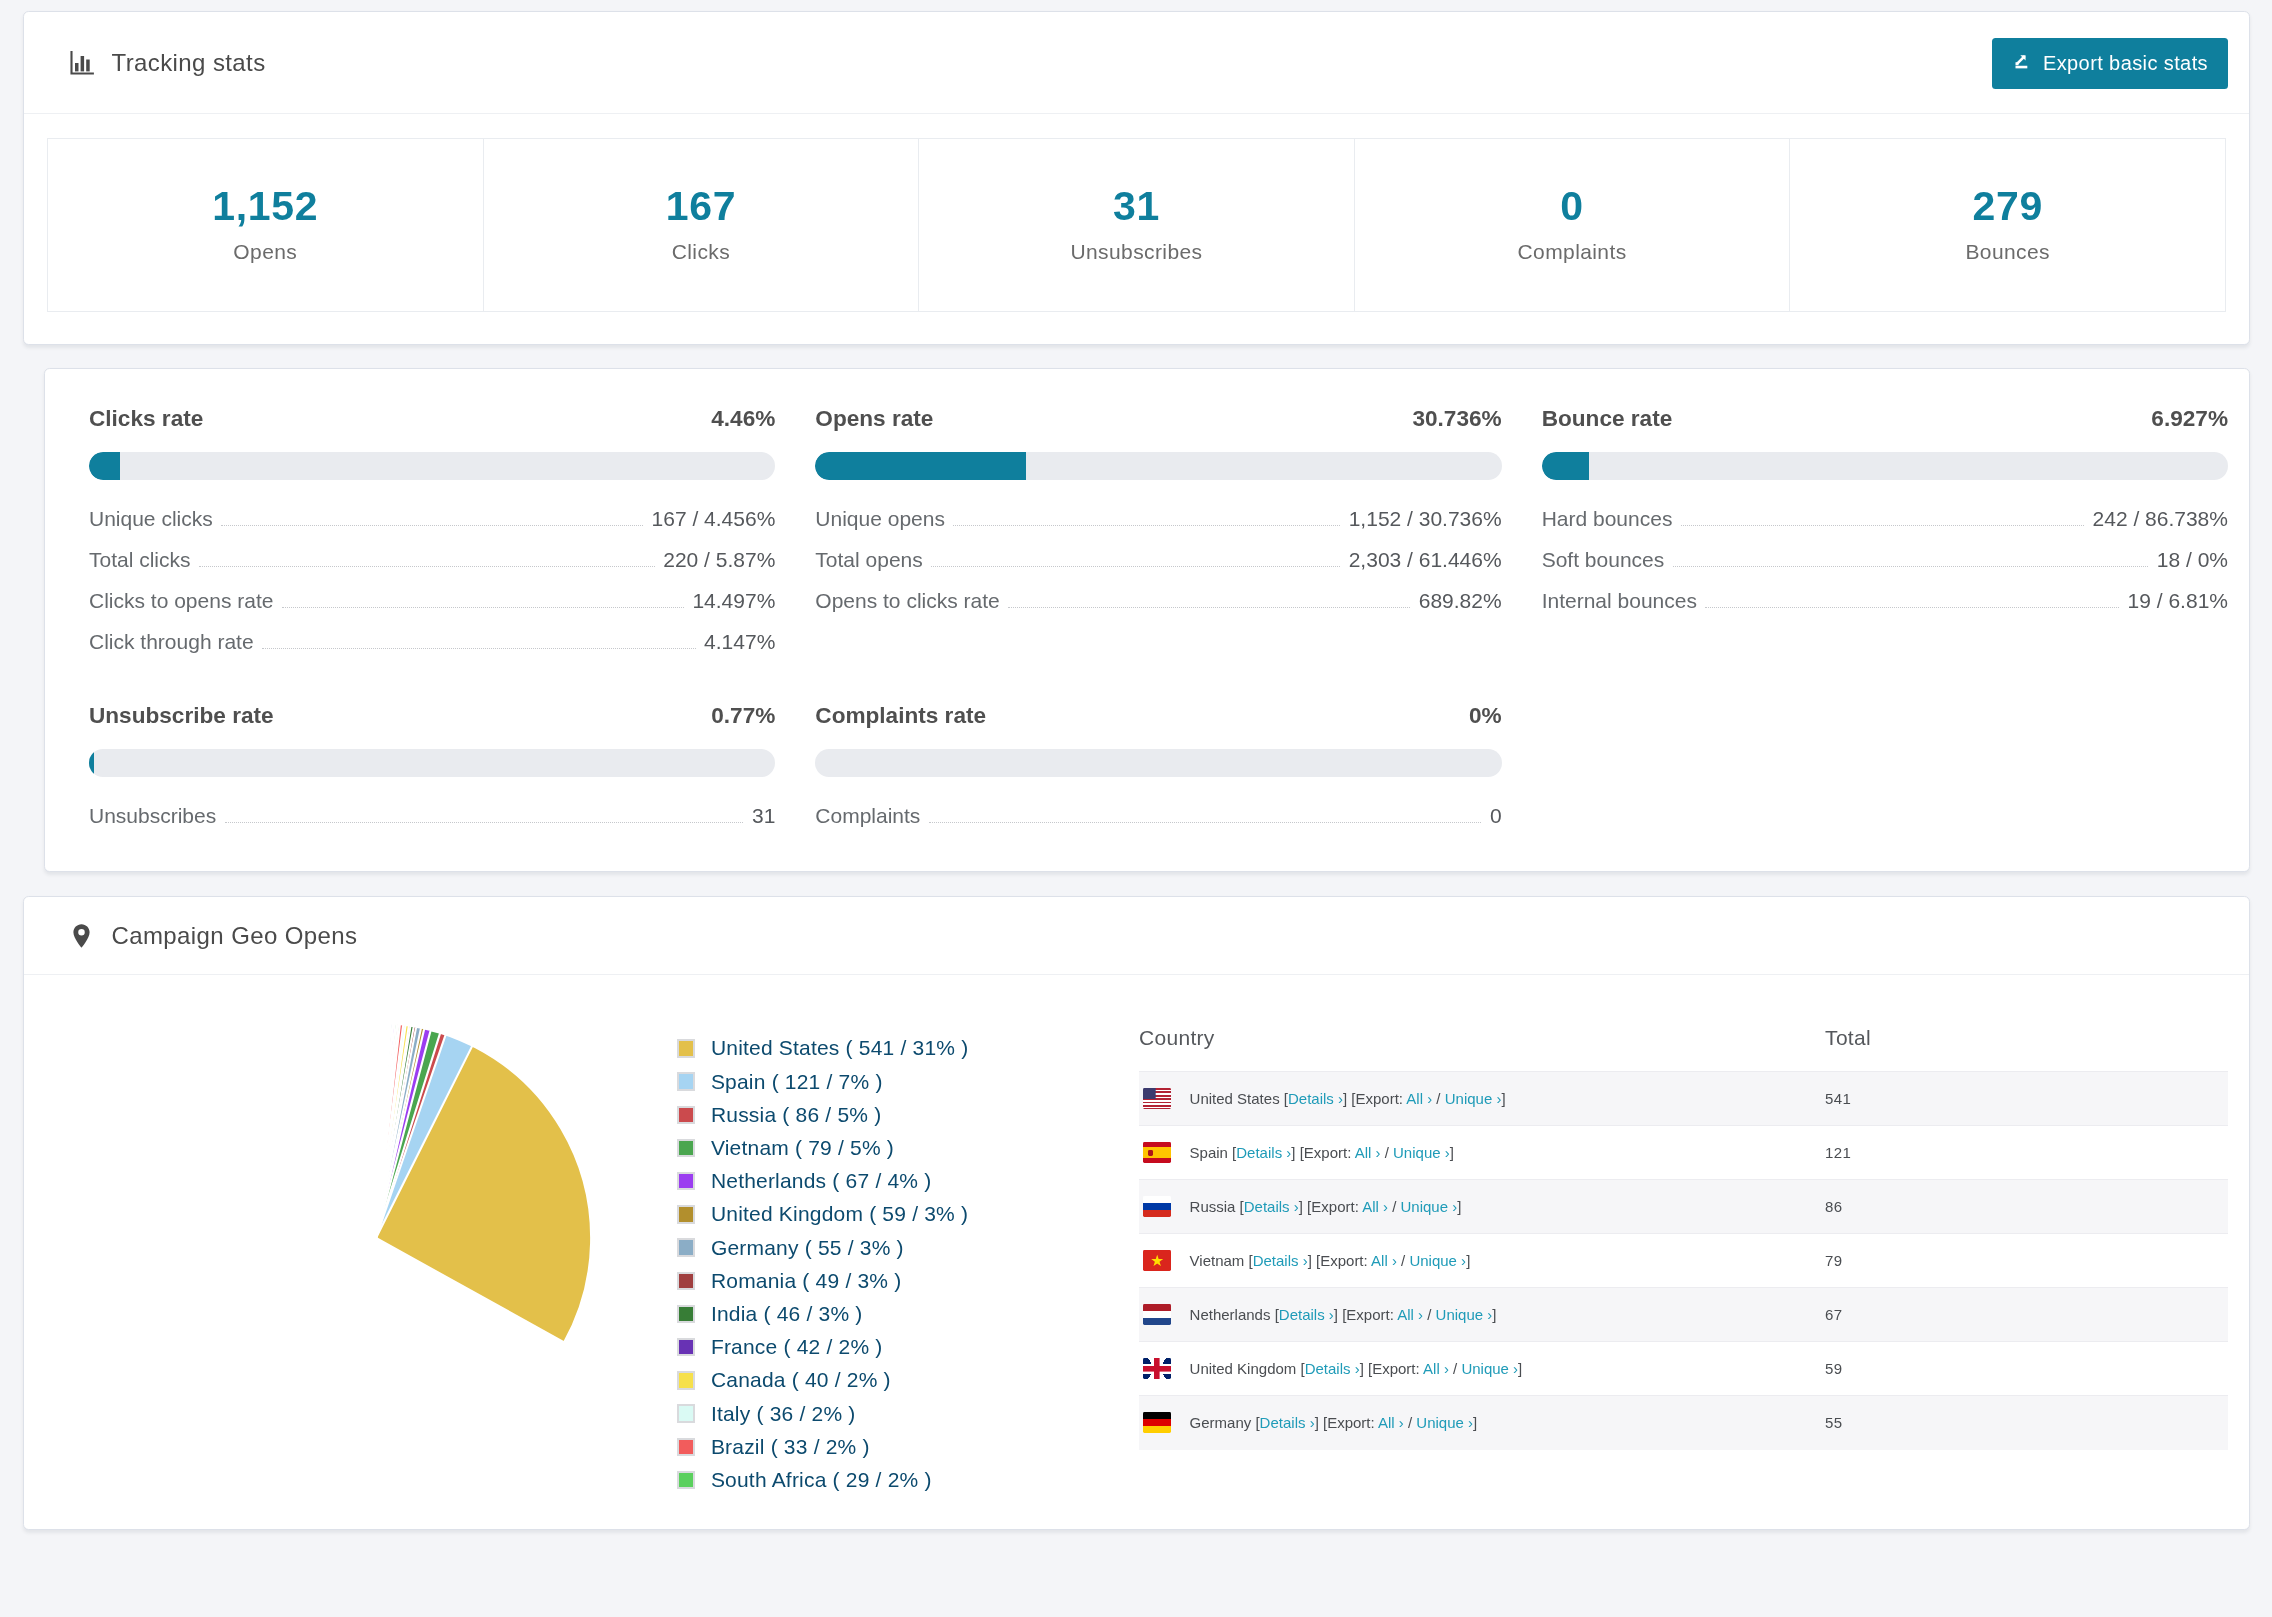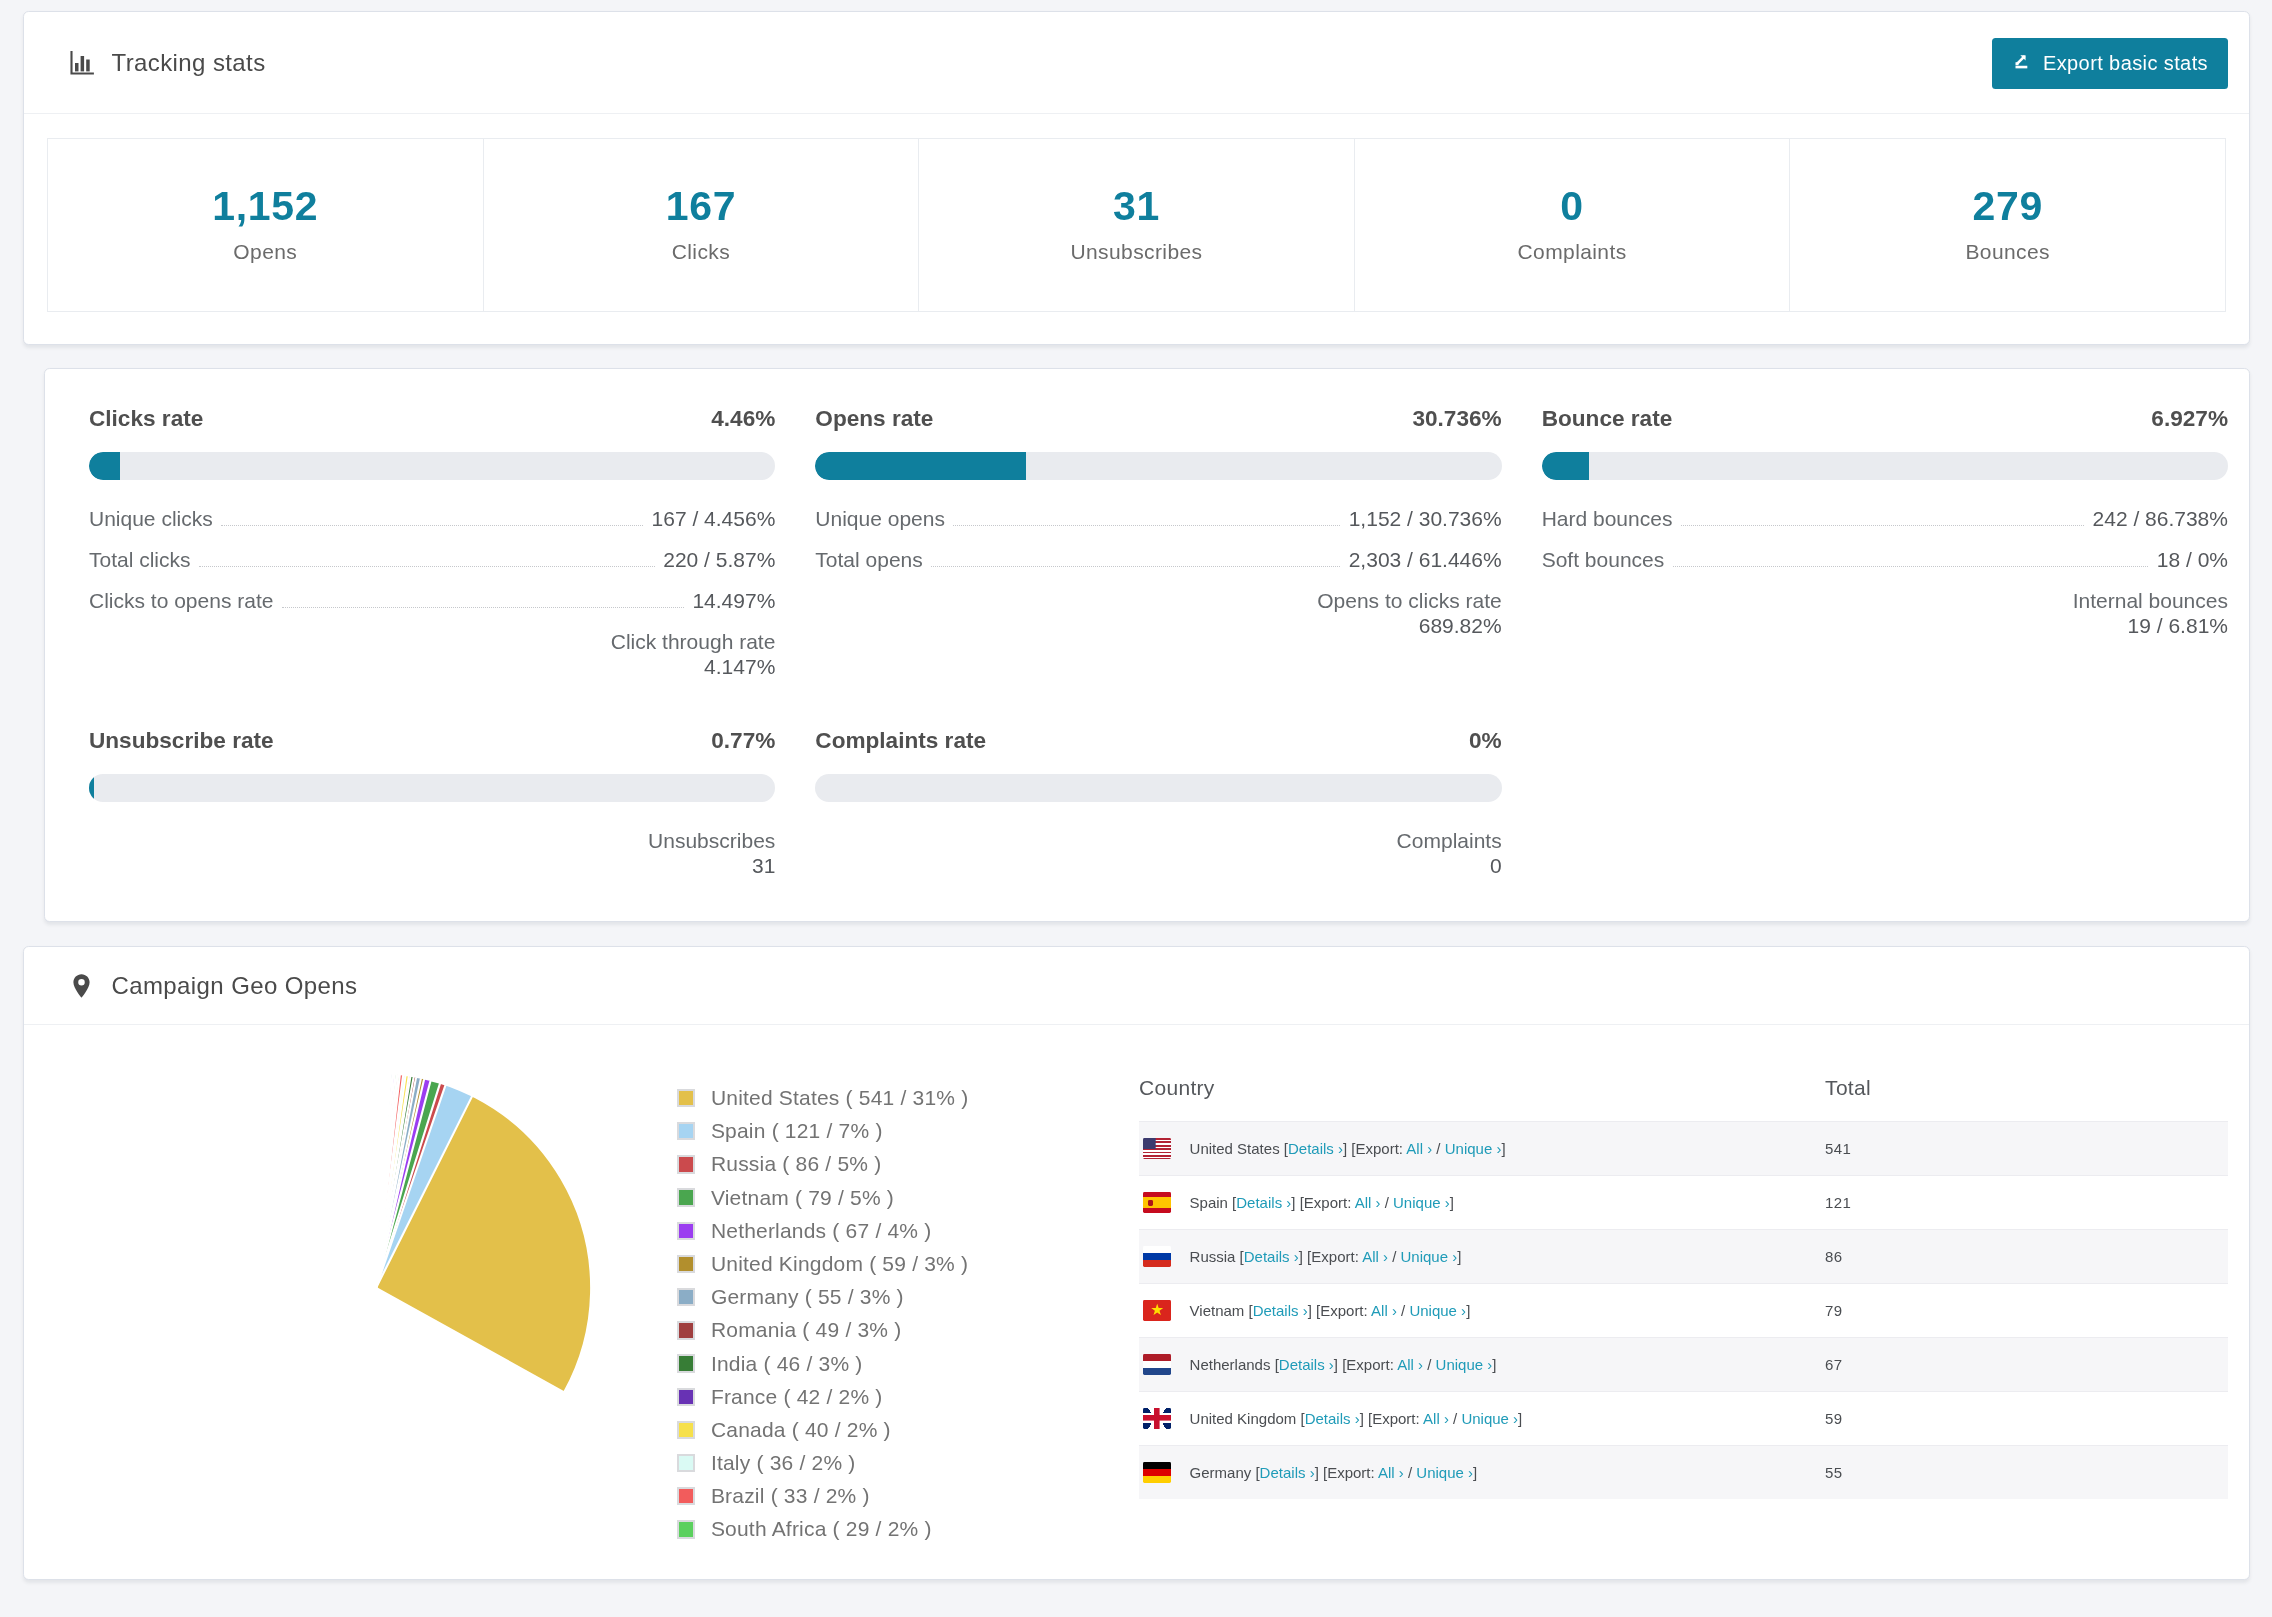--- a/index.html
+++ b/index.html
@@ -27,33 +27,33 @@
   
   #card-rates { margin-top:23px; padding:37px 21px 45px 44px;margin-left:44px; }
   .rates-grid { display:grid; grid-template-columns:repeat(3, 1fr); column-gap:40px; row-gap:51px; }
   .rate-head { display:flex; justify-content:space-between; align-items:baseline; }
   .rate-title { font-size:22.6px; font-weight:700; color:#4f4f4f; }
   .rate-value { font-size:22.6px; font-weight:700; color:#4f4f4f; }
   .rate-bar { margin-top:20px; height:28px; background:#e9ebef; border-radius:14px; overflow:hidden; }
   .rate-fill { height:100%; background:#0f7f9d; border-radius:14px 0 0 14px; }
   .rate-rows { margin-top:28px;text-align:right; }
   .rate-row { display:flex; align-items:flex-end; margin-bottom:20px; }
-  .rate-row:last-child { margin-bottom:0;flex-direction:column; }
+  .rate-row:last-child { margin-bottom:0; }
   .rate-row-label { font-size:21px; color:#666a6e; line-height:1; white-space:nowrap; }
   .leader { flex:1; margin:0 8.5px; border-bottom:1.4px dotted #c6c8cc; height:7px; margin-bottom:2.8px; }
   .rate-row-value { font-size:21px; color:#55585c; line-height:1; white-space:nowrap; }
 
   
   #card-geo { margin-top:24px; }
   .geo-content { display:flex; padding:24px 21px 28px 44px; }
   .pie-wrap { width:436px; flex:none; margin-left:90px; margin-top:21px; }
   .legend { flex:none; width:406px; margin-left:83px; margin-top:37px; }
   .legend-item { display:flex; align-items:center; margin-bottom:9.2px; }
   .legend-swatch { width:18.4px; height:18.4px; flex:none; border:2.1px solid #d9dadd; background-clip:padding-box; }
-  .legend-label { font-size:21px; color:#737373; margin-left:15.5px; white-space:nowrap; letter-spacing:0.2px; }
+  .legend-label { font-size:21px; color:#0c4a6e; margin-left:15.5px; white-space:nowrap; letter-spacing:0.2px; }
 
   .table-wrap { flex:1; margin-left:56px; margin-top:14px; height:457px; overflow:hidden; }
   table.geo-table { width:100%; border-collapse:collapse; }
   .geo-table th { font-size:21px; color:#55585c; font-weight:400; text-align:left; padding:12.7px 0 21px; letter-spacing:0.3px; }
   .geo-table td { padding:0; height:54px; font-size:15px; color:#4a4d51; }
   .geo-table tbody tr { border-top:0.7px solid #ececf0; }
   .geo-table tbody tr:nth-child(odd) { background:#f6f6f8; }
   .col-total { width:37%; }
   .country-cell { display:flex; align-items:center; gap:18.4px; padding-left:4.2px; }
   .geo-link { color:#1f9bb8; text-decoration:none; cursor:pointer; }

